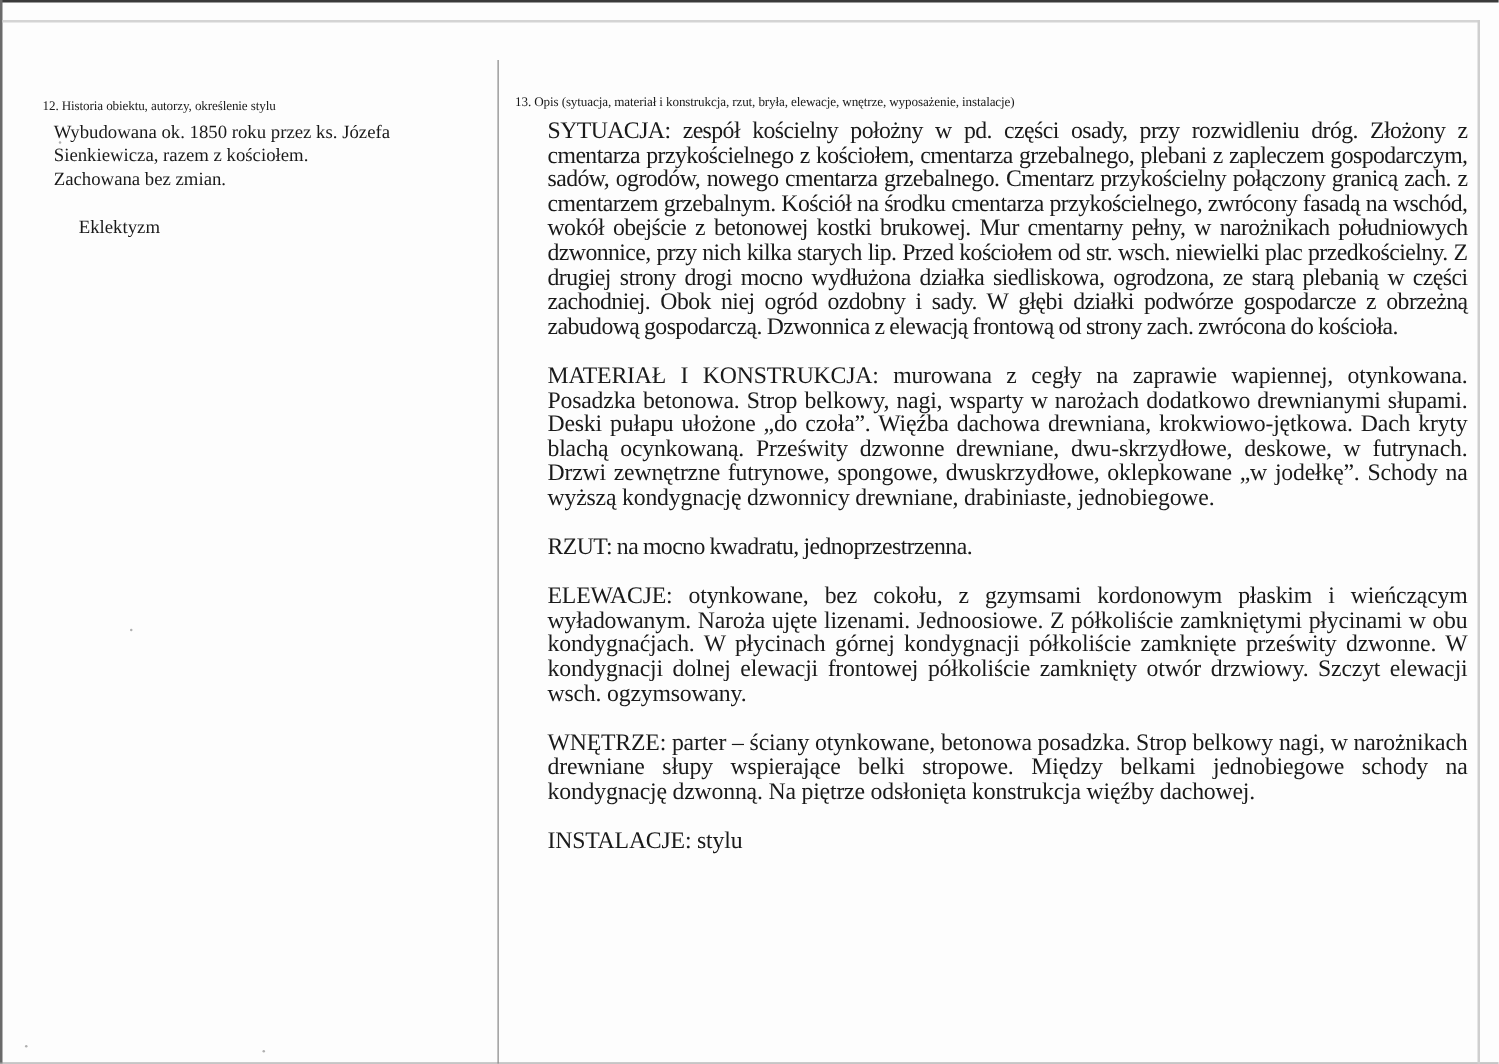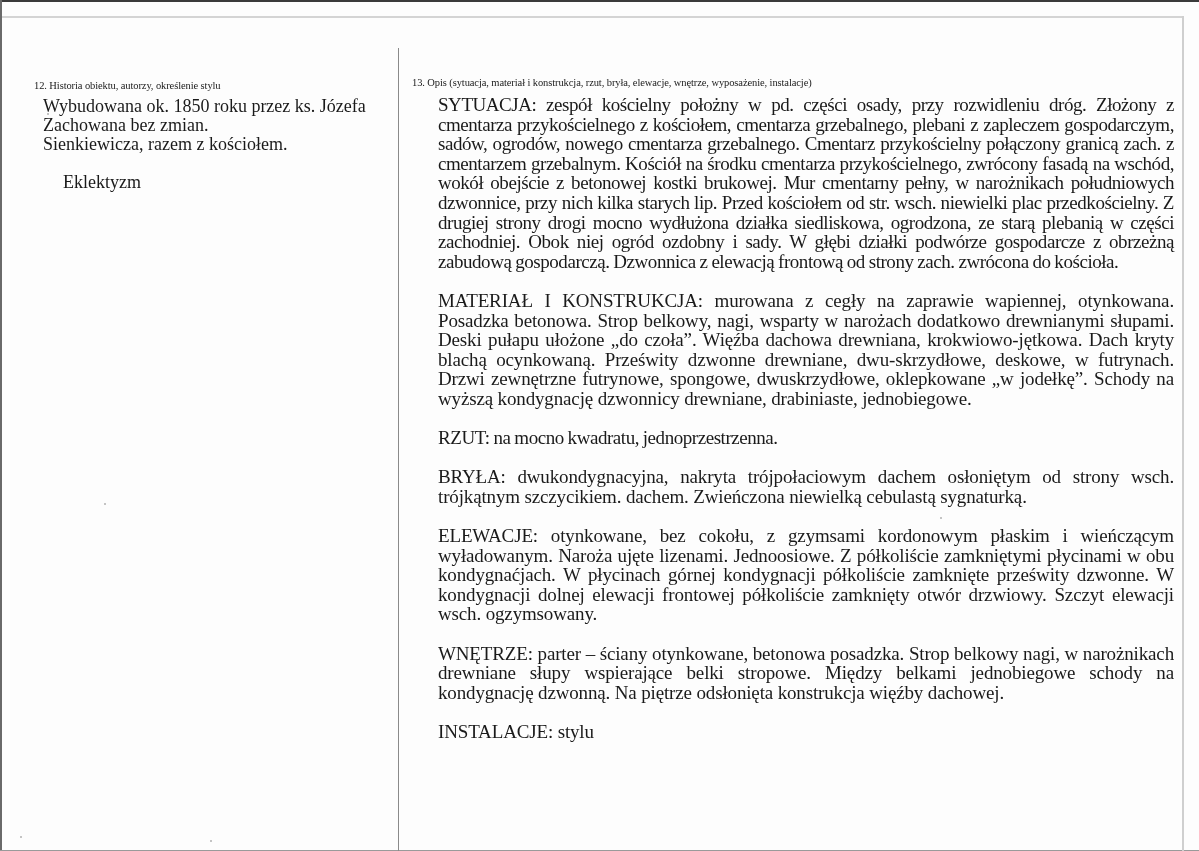--- a/index.html
+++ b/index.html
@@ -48,21 +48,21 @@
     .section-heading {
       font-size: 10.5px;
       line-height: 14px;
       letter-spacing: -0.1px;
       margin: 0 0 5px 0;
       white-space: nowrap;
     }
     .left-column .section-heading { margin-bottom: 4px; }
     .left-body {
       margin-left: 9px;
-      font-size: 18px;
+      font-size: 15px;
       line-height: 19px;
     }
     .left-body p { margin: 0; }
     .left-body p.gap { margin-top: 19px; margin-left: 20px; }
     .right-body {
       margin-left: 26px;
       width: 736px;
       font-size: 19px;
       line-height: 19.6px;
     }
@@ -89,30 +89,29 @@
 <div class="speck" style="left:47px;top:113px;"></div>
 <div class="speck" style="left:104px;top:503px;"></div>
 <div class="speck" style="left:20px;top:836px;"></div>
 <div class="speck" style="left:210px;top:840px;"></div>
 <div class="speck" style="left:940px;top:517px;"></div>
 
 <section class="left-column">
   <div class="section-heading">12. Historia obiektu, autorzy, określenie stylu</div>
   <div class="left-body">
     <p>Wybudowana ok. 1850 roku przez ks. Józefa</p>
+    <p>Sienkiewicza, razem z kościołem.</p>
     <p>Zachowana bez zmian.</p>
-    <p>Sienkiewicza, razem z kościołem.</p>
     <p class="gap">Eklektyzm</p>
   </div>
 </section>
 
 <section class="right-column">
   <div class="section-heading">13. Opis (sytuacja, materiał i konstrukcja, rzut, bryła, elewacje, wnętrze, wyposażenie, instalacje)</div>
   <div class="right-body">
     <p class="tight">SYTUACJA: zespół kościelny położny w pd. części osady, przy rozwidleniu dróg. Złożony z cmentarza przykościelnego z kościołem, cmentarza grzebalnego, plebani z zapleczem gospodarczym, sadów, ogrodów, nowego cmentarza grzebalnego. Cmentarz przykościelny połączony granicą zach. z cmentarzem grzebalnym. Kościół na środku cmentarza przykościelnego, zwrócony fasadą na wschód, wokół obejście z betonowej kostki brukowej. Mur cmentarny pełny, w narożnikach południowych dzwonnice, przy nich kilka starych lip. Przed kościołem od str. wsch. niewielki plac przedkościelny. Z drugiej strony drogi mocno wydłużona działka  siedliskowa, ogrodzona, ze starą plebanią w części zachodniej. Obok niej ogród ozdobny i sady. W głębi działki podwórze gospodarcze z obrzeżną zabudową gospodarczą. Dzwonnica z elewacją frontową od strony zach. zwrócona do kościoła.</p>
     <p>MATERIAŁ I KONSTRUKCJA: murowana z cegły na zaprawie wapiennej, otynkowana. Posadzka betonowa. Strop belkowy, nagi, wsparty w narożach dodatkowo drewnianymi słupami. Deski pułapu ułożone „do czoła”. Więźba dachowa drewniana, krokwiowo-jętkowa. Dach kryty blachą ocynkowaną. Prześwity dzwonne drewniane, dwu-skrzydłowe, deskowe, w futrynach. Drzwi zewnętrzne futrynowe, spongowe, dwuskrzydłowe, oklepkowane „w jodełkę”. Schody na wyższą kondygnację dzwonnicy drewniane, drabiniaste, jednobiegowe.</p>
     <p class="tight">RZUT: na mocno kwadratu, jednoprzestrzenna.</p>
-    <p>BRYŁA: dwukondygnacyjna, nakryta trójpołaciowym dachem osłoniętym od strony wsch. trójkątnym szczycikiem. dachem. Zwieńczona niewielką cebulastą sygnaturką.</p>
     <p>ELEWACJE: otynkowane, bez cokołu, z gzymsami kordonowym płaskim i wieńczącym wyładowanym. Naroża ujęte lizenami. Jednoosiowe. Z półkoliście zamkniętymi płycinami w obu kondygnaćjach. W płycinach górnej kondygnacji półkoliście zamknięte prześwity dzwonne. W kondygnacji dolnej elewacji frontowej półkoliście zamknięty otwór drzwiowy. Szczyt elewacji wsch. ogzymsowany.</p>
     <p>WNĘTRZE: parter – ściany otynkowane, betonowa posadzka. Strop belkowy nagi, w narożnikach drewniane słupy wspierające belki stropowe. Między belkami jednobiegowe schody na kondygnację dzwonną.  Na piętrze odsłonięta konstrukcja więźby dachowej.</p>
     <p>INSTALACJE: stylu</p>
   </div>
 </section>
 
 </body></html>

